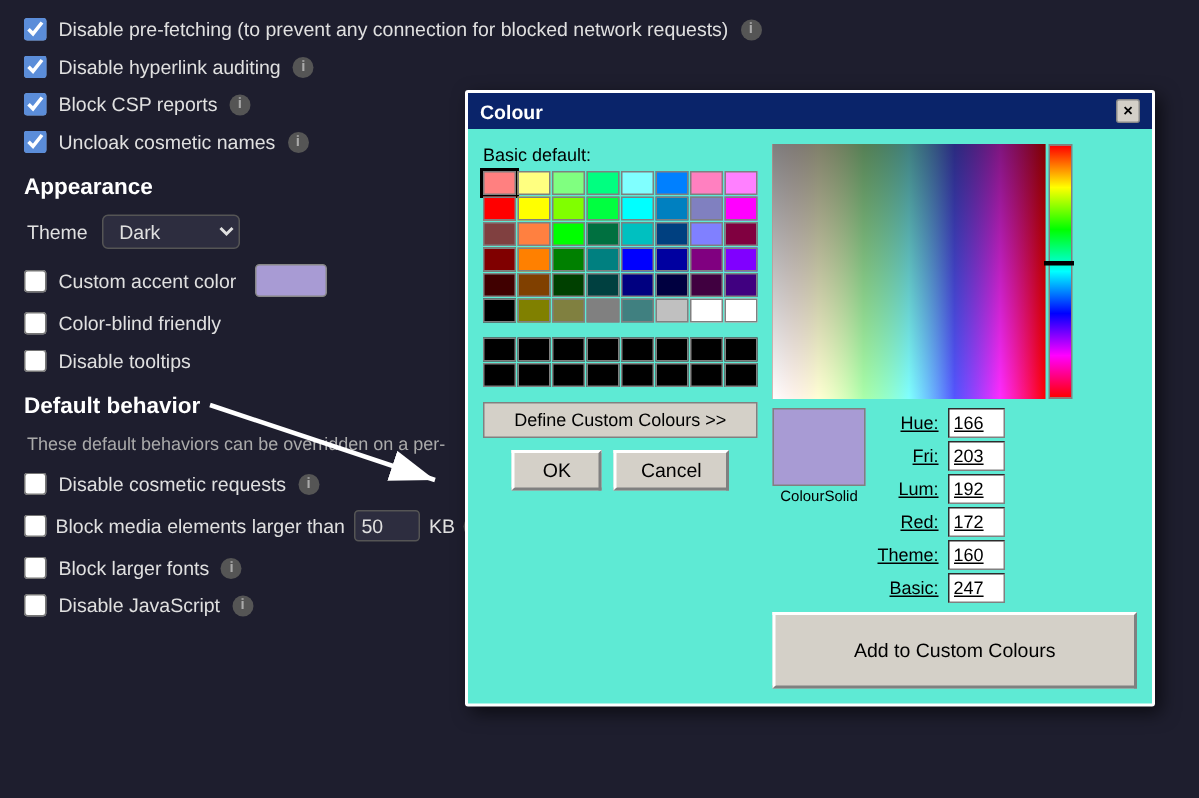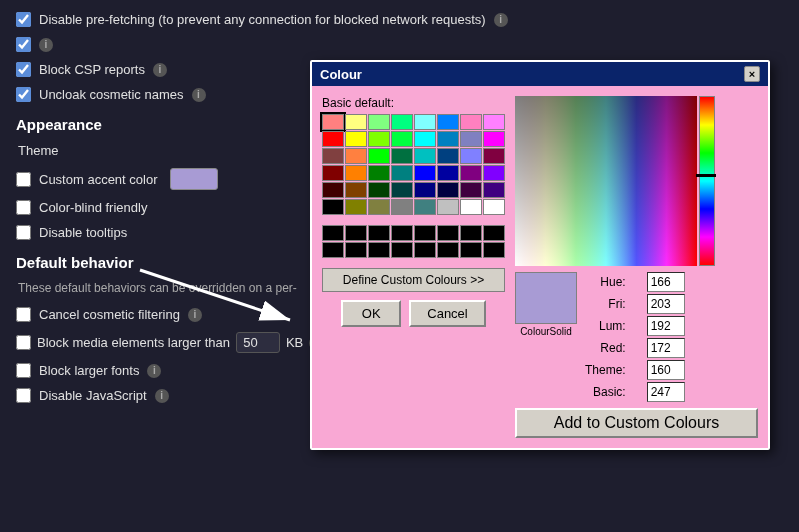--- a/index.html
+++ b/index.html
@@ -93,37 +93,37 @@
     }
 
     .size-input {
       width: 44px;
       background: #2d2d3f;
       color: #e0e0e0;
       border: 1px solid #555;
       border-radius: 3px;
       padding: 2px 4px;
       font-size: 13px;
-      text-align: center;
+      text-align: left;
     }
 
     .default-behavior-desc {
       color: #aaa;
       font-size: 12px;
       margin-bottom: 12px;
       margin-left: 2px;
     }
 
     
     .dialog-overlay {
       position: absolute;
       top: 60px;
       left: 310px;
       width: 460px;
-      background: #f9a8d4;
+      background: #5eead4;
       border: 2px solid #ffffff;
       box-shadow: 4px 4px 12px rgba(0,0,0,0.6);
       border-radius: 2px;
       z-index: 100;
     }
 
     .dialog-titlebar {
       background: #0a246a;
       color: white;
       padding: 4px 8px;
@@ -297,45 +297,46 @@
     .color-solid-label {
       font-size: 10px;
       text-align: center;
       color: #000;
       margin-top: 2px;
     }
 
     .color-inputs {
       display: grid;
       grid-template-columns: auto auto;
-      gap: 2px 21px;
+      gap: 2px 6px;
       font-size: 12px;
       color: #000;
+      text-decoration: underline;
     }
 
     .color-input-label {
       text-align: right;
       line-height: 20px;
     }
 
     .color-input-field {
       width: 38px;
       border: 1px inset #808080;
       background: white;
       font-size: 12px;
       padding: 1px 3px;
       color: #000;
     }
 
     .add-to-custom-btn {
-      padding: 4px 8px;
+      padding: 16px 8px;
       background: #d4d0c8;
       border: 2px solid;
       border-color: #ffffff #808080 #808080 #ffffff;
-      font-size: 16px;
+      font-size: 13px;
       cursor: pointer;
       color: #000;
       width: 100%;
     }
 
     
     .arrow-container {
       position: absolute;
       top: 260px;
       left: 130px;
@@ -354,39 +355,45 @@
 <div class="settings-panel">
 
   <div class="checkbox-row">
     <input type="checkbox" checked="" style="">
     <span>Disable pre-fetching (to prevent any connection for blocked network requests)</span>
     <span class="info-icon">i</span>
   </div>
 
   <div class="checkbox-row">
     <input type="checkbox" checked="" style="">
+    <span>Disable hyperlink auditing</span>
     <span class="info-icon">i</span>
   </div>
 
   <div class="checkbox-row">
     <input type="checkbox" checked="" style="">
     <span>Block CSP reports</span>
     <span class="info-icon">i</span>
   </div>
 
   <div class="checkbox-row">
     <input type="checkbox" checked="" style="">
     <span>Uncloak cosmetic names</span>
     <span class="info-icon">i</span>
   </div>
 
   <div class="section-title">Appearance</div>
 
   <div class="theme-row">
     <span>Theme</span>
+    <select class="theme-select">
+      <option>Dark</option>
+      <option>Light</option>
+      <option>System</option>
+    </select>
   </div>
 
   <div class="checkbox-row">
     <input type="checkbox" style="">
     <span>Custom accent color</span>
     <div class="accent-swatch"></div>
   </div>
 
   <div class="checkbox-row">
     <input type="checkbox" style="">
@@ -397,21 +404,21 @@
     <input type="checkbox" style="">
     <span>Disable tooltips</span>
   </div>
 
   <div class="section-title">Default behavior</div>
 
   <div class="default-behavior-desc">These default behaviors can be overridden on a per-</div>
 
   <div class="checkbox-row">
     <input type="checkbox" style="">
-    <span>Cancel cosmetic filtering</span>
+    <span>Disable cosmetic requests</span>
     <span class="info-icon">i</span>
   </div>
 
   <div class="block-size-row checkbox-row">
     <input type="checkbox" style="">
     <span>Block media elements larger than</span>
     <input type="number" class="size-input" value="50" style="">
     <span>KB</span>
     <span class="info-icon">i</span>
   </div>

